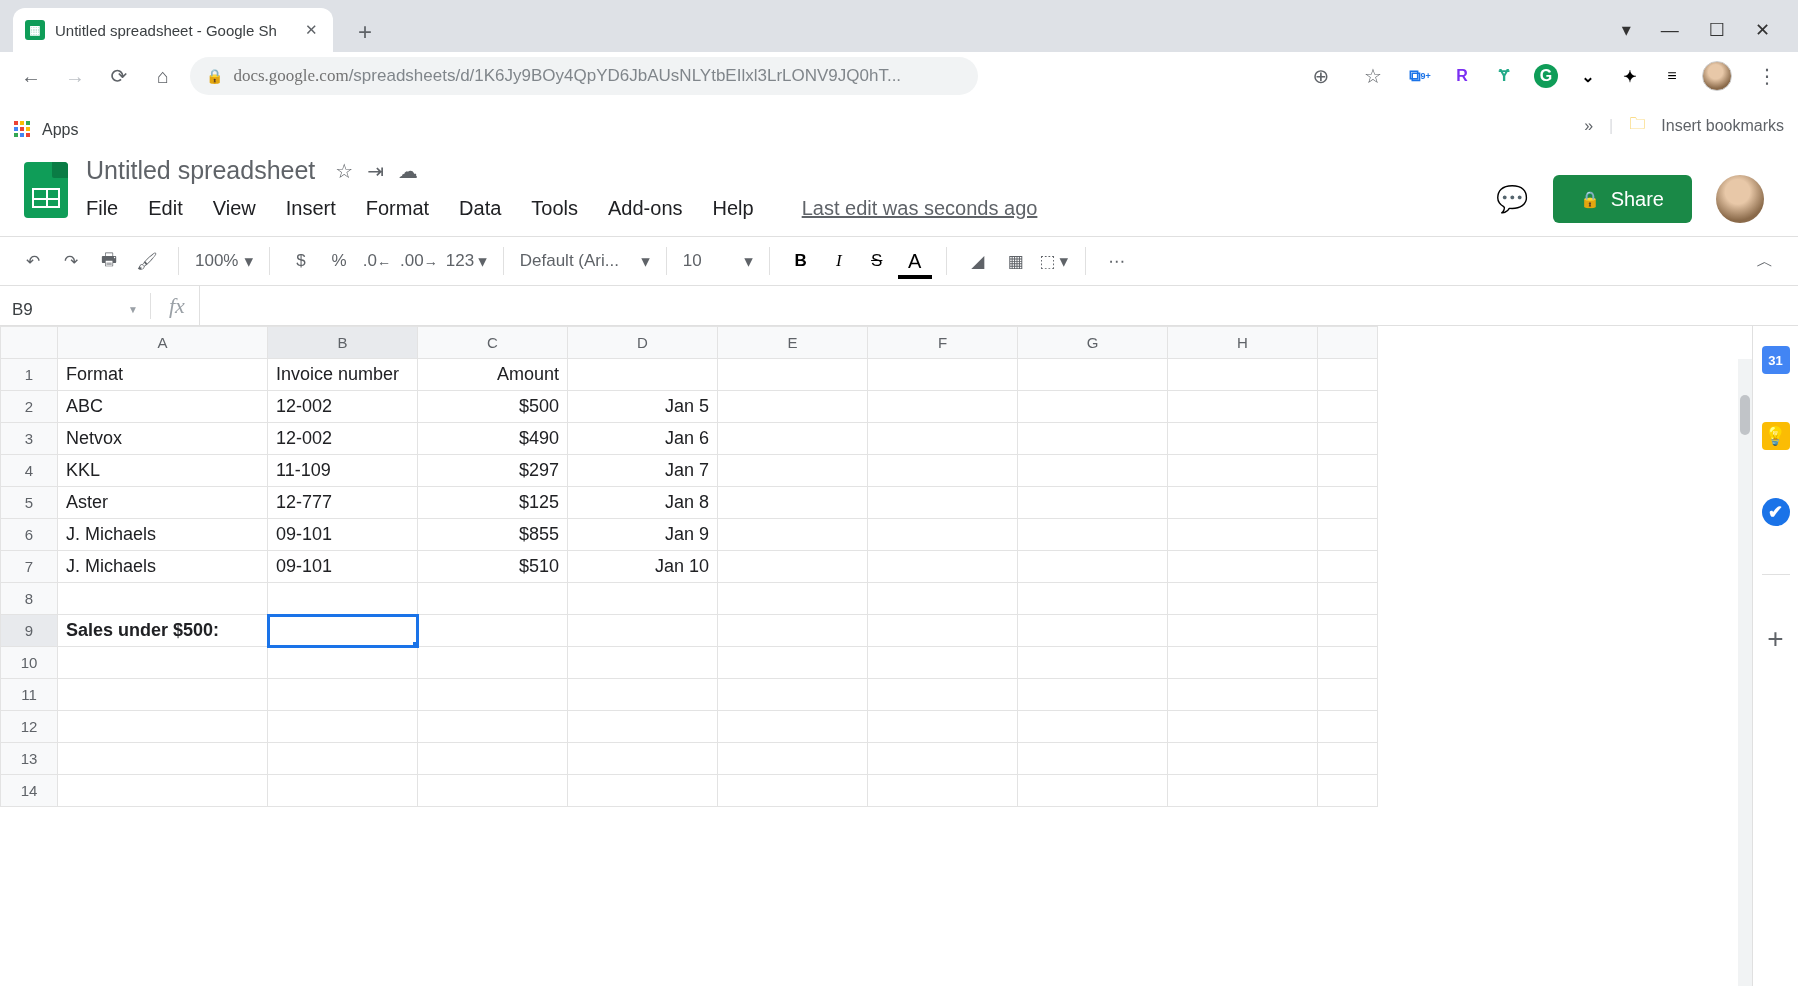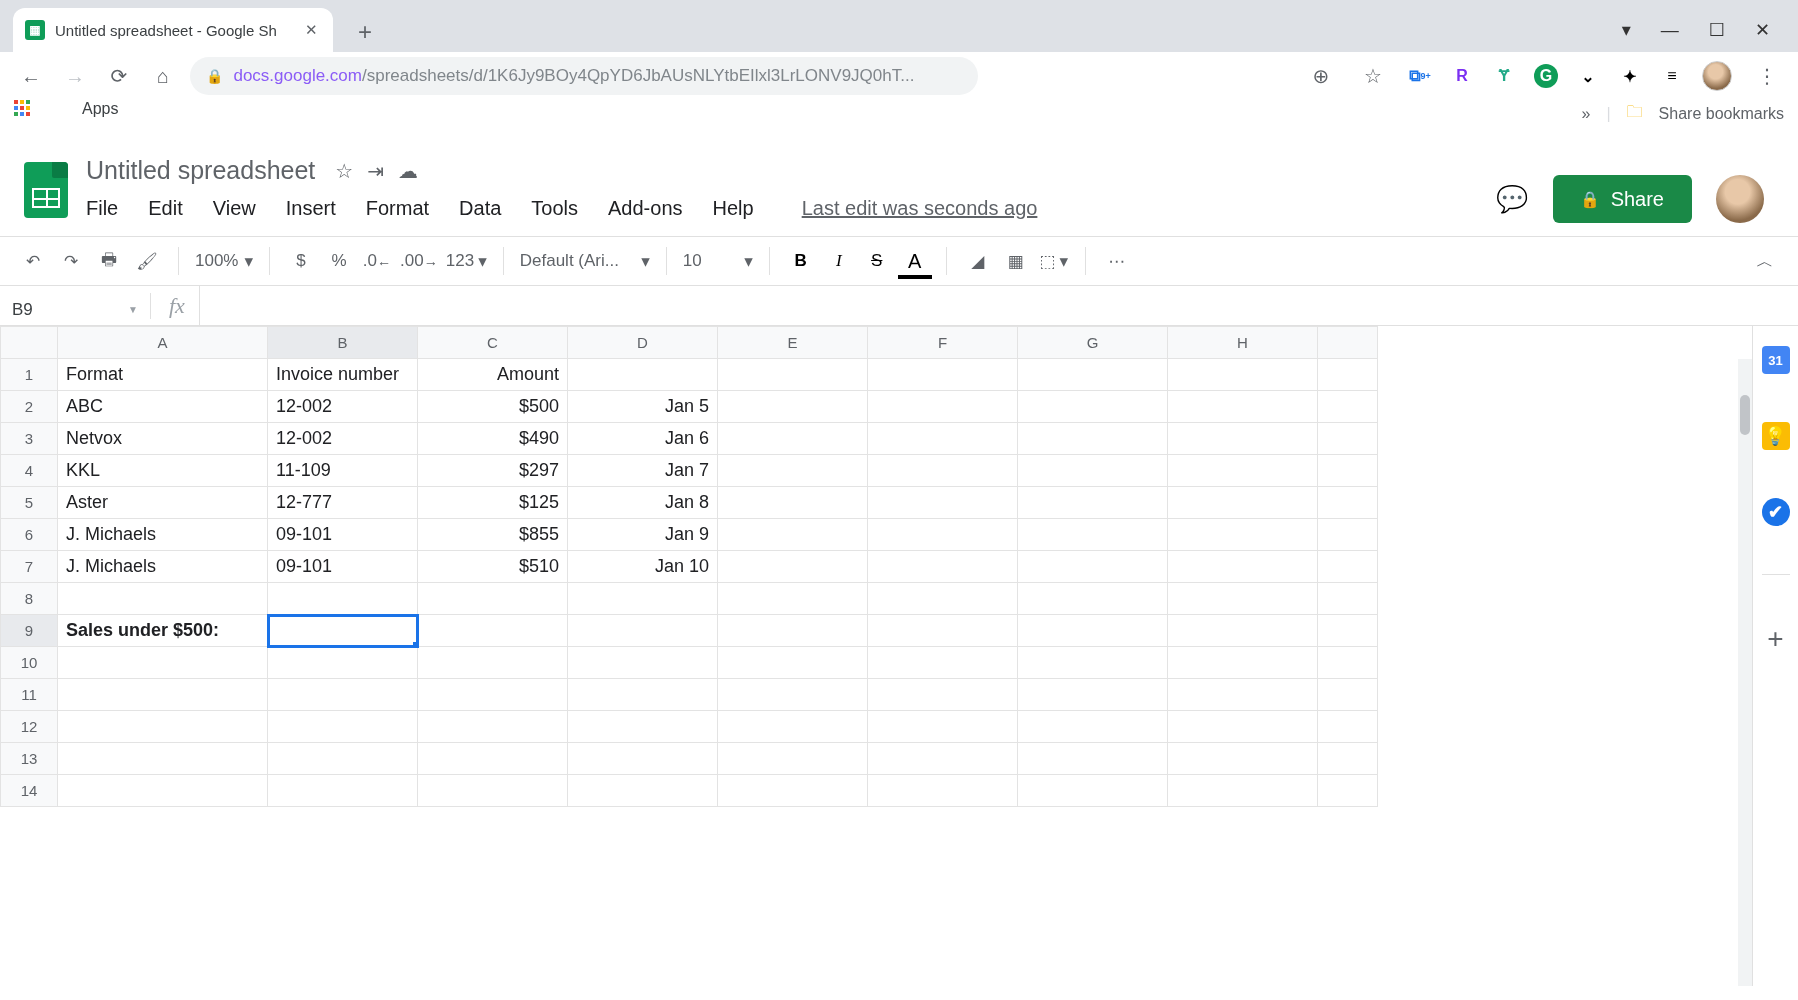--- a/index.html
+++ b/index.html
@@ -15,27 +15,27 @@
 .new-tab { width:40px; height:40px; display:flex; align-items:center; justify-content:center; color:#5f6368; font-size:24px; margin-left:12px; }
 .window-controls { margin-left:auto; display:flex; align-items:center; gap:30px; padding-right:28px; height:44px; color:#333; }
 .window-controls span { font-size:18px; }
 
 .nav-bar { height: 48px; background:#fff; display:flex; align-items:center; padding: 0 14px; gap:10px; }
 .nav-btn { width:34px; height:34px; display:flex; align-items:center; justify-content:center; color:#5f6368; font-size:20px; }
 .nav-btn.disabled{ color:#bdc1c6; }
 .omnibox { flex:1; max-width:788px; height:38px; background:#f1f3f4; border-radius:19px; display:flex; align-items:center; padding:0 16px; gap:10px; color:#3c4043; font-size:17px; }
 .omnibox .lock{ font-size:14px; color:#5f6368; }
 .omnibox-text { white-space:nowrap; overflow:hidden; }
-.url-host{color:#8b5cf6;}
+.url-host{color:#737373;font-family:Liberation Serif, serif;}
 .url-path{color:#80868b;}
 .nav-right{ margin-left:auto; display:flex; align-items:center; gap:18px; }
 .ext-icon{ width:24px; height:24px; display:flex; align-items:center; justify-content:center; font-weight:bold; font-size:16px; border-radius:4px; }
 .profile-pic{ width:30px; height:30px; border-radius:50%; background: radial-gradient(circle at 45% 35%, #e8c8a8 30%, #8a6a4a 70%); border:1px solid #ccc; }
 
-.bookmarks-bar{ height:40px; display:flex; align-items:flex-start; padding:0 14px; font-size:16px; color:#3c4043; border-bottom:1px solid #fff;gap:40px;}
+.bookmarks-bar{ height:40px; display:flex; align-items:flex-end; padding:0 14px; font-size:16px; color:#3c4043; border-bottom:1px solid #fff;}
 .apps-icon{ width:18px; height:18px; display:grid; grid-template-columns:repeat(3,4px); grid-template-rows:repeat(3,4px); gap:2px; margin-right:10px; }
 .apps-icon span:nth-child(1){background:#ea4335;} .apps-icon span:nth-child(2){background:#fbbc04;} .apps-icon span:nth-child(3){background:#34a853;}
 .apps-icon span:nth-child(4){background:#4285f4;} .apps-icon span:nth-child(5){background:#ea4335;} .apps-icon span:nth-child(6){background:#fbbc04;}
 .apps-icon span:nth-child(7){background:#34a853;} .apps-icon span:nth-child(8){background:#4285f4;} .apps-icon span:nth-child(9){background:#ea4335;}
 .bookmarks-right{margin-left:auto; display:flex; align-items:center; gap:16px; color:#5f6368;}
 .folder-icon{ color:#f6bf26; }
 
 
 .sheets-header{ padding: 14px 20px 0 20px; display:flex; }
 .sheets-logo{ width:52px; height:72px; display:flex; align-items:flex-start; justify-content:center; padding-top:8px; }
@@ -159,21 +159,21 @@
         <span></span>
         <span></span>
         <span></span>
         <span></span>
     </div>
     <span>Apps</span>
     <div class="bookmarks-right">
       <span>»</span>
       <span style="color:#dadce0">|</span>
       <span class="folder-icon">🗀</span>
-      <span>Share bookmarks</span>
+      <span>Insert bookmarks</span>
     </div>
   </div>
 </div>
 
 <div class="sheets-header">
   <div class="sheets-logo">
     <div class="sheets-logo-inner">
         <div class="sheets-logo-grid"></div>
       </div>
   </div>

